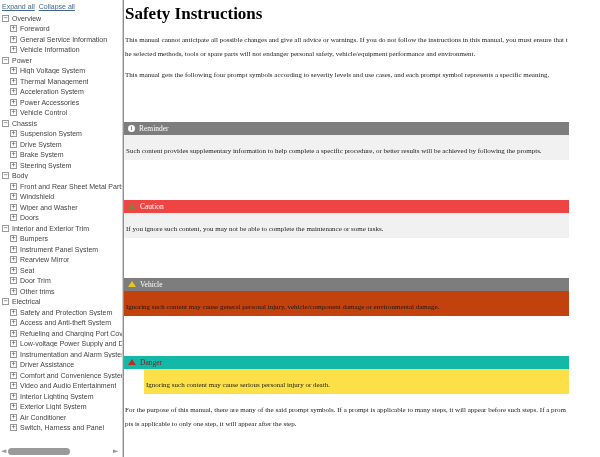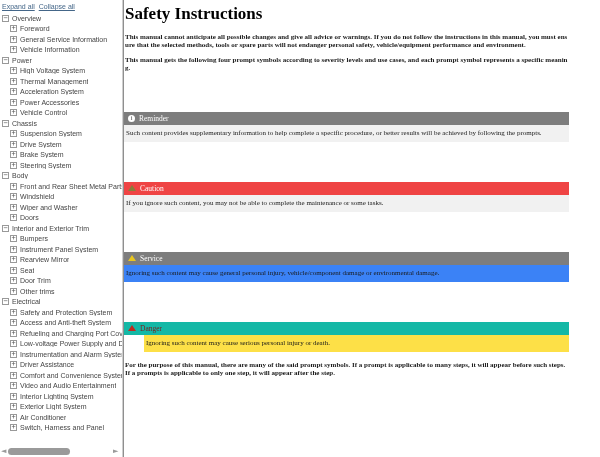--- a/index.html
+++ b/index.html
@@ -28,27 +28,27 @@
   .hs-thumb { position:absolute; left:8px; top:1px; width:62px; height:7px;
               background:#9a9a9a; border-radius:4px; }
 
   
   .divider { position:absolute; left:122px; top:0; width:2px; height:457px;
              border-left:1px solid #cfcfcf; background:#8f8f8f; }
 
   
   .main { position:absolute; left:124px; top:4px; width:445px; }
   h1 { font-size:17px; font-weight:bold; color:#000; margin:0 0 9px 1px; }
-  .para { font-size:7px; line-height:8px; color:#1a1a1a; margin:0 0 7px 1px;
-          word-break:break-all;font-weight:bold; }
+  .para { font-size:7px; line-height:14px; color:#1a1a1a; margin:0 0 7px 1px;
+          word-break:break-all; }
   .alert { margin:0 0 6px 0; }
   .alert-head { height:13px; line-height:13px; padding:0 4px; display:flex;
                 align-items:center; font-size:7.5px;margin-top:40px; }
   .alert-title { margin-left:4px; }
-  .alert-body { padding:4px 4px 5px 2px; font-size:7px; line-height:8px; color:#1a1a1a; }
+  .alert-body { padding:12px 4px 5px 2px; font-size:7px; line-height:8px; color:#1a1a1a; }
   .icon-info { flex:none; width:7px; height:7px; border-radius:50%; background:#ffffff;
                color:#7d7d7d; font-size:6px; line-height:7px; text-align:center;
                font-weight:bold; font-family:"Liberation Serif", serif; }
   .icon-tri { flex:none; width:0; height:0; border-left:4px solid transparent;
               border-right:4px solid transparent; border-bottom:6.5px solid #888;
               margin-bottom:1px; }
   .closing { margin-top:9px; }
 </style>
 </head>
 <body>
@@ -243,23 +243,23 @@
       <section class="alert">
         <div class="alert-head" style="background: #ef4444;">
           <span class="icon-tri" style="border-bottom-color: rgb(138, 125, 58);"></span>
           <span class="alert-title" style="color: rgb(255, 255, 255);">Caution</span>
         </div>
         <div class="alert-body" style="background: rgb(241, 241, 241);">If you ignore such content, you may not be able to complete the maintenance or some tasks.</div>
       </section>
       <section class="alert">
         <div class="alert-head" style="background: rgb(125, 125, 125);">
           <span class="icon-tri" style="border-bottom-color: rgb(232, 197, 31);"></span>
-          <span class="alert-title" style="color: rgb(255, 255, 255);">Service</span>
-        </div>
-        <div class="alert-body" style="background: #3b82f6;">Ignoring such content may cause general personal injury, vehicle/component damage or environmental damage.</div>
+          <span class="alert-title" style="color: rgb(255, 255, 255);">Vehicle</span>
+        </div>
+        <div class="alert-body" style="background: #c2410c;">Ignoring such content may cause general personal injury, vehicle/component damage or environmental damage.</div>
       </section>
       <section class="alert">
         <div class="alert-head" style="background: #14b8a6;">
           <span class="icon-tri" style="border-bottom-color: rgb(191, 43, 31);"></span>
           <span class="alert-title" style="color: rgb(122, 31, 31);">Danger</span>
         </div>
         <div class="alert-body" style="background: #fde047; margin-left: 20px;">Ignoring such content may cause serious personal injury or death.</div>
       </section>
     </div>
   <p class="para closing">For the purpose of this manual, there are many of the said prompt symbols. If a prompt is applicable to many steps, it will appear before such steps. If a prompts is applicable to only one step, it will appear after the step.</p>

